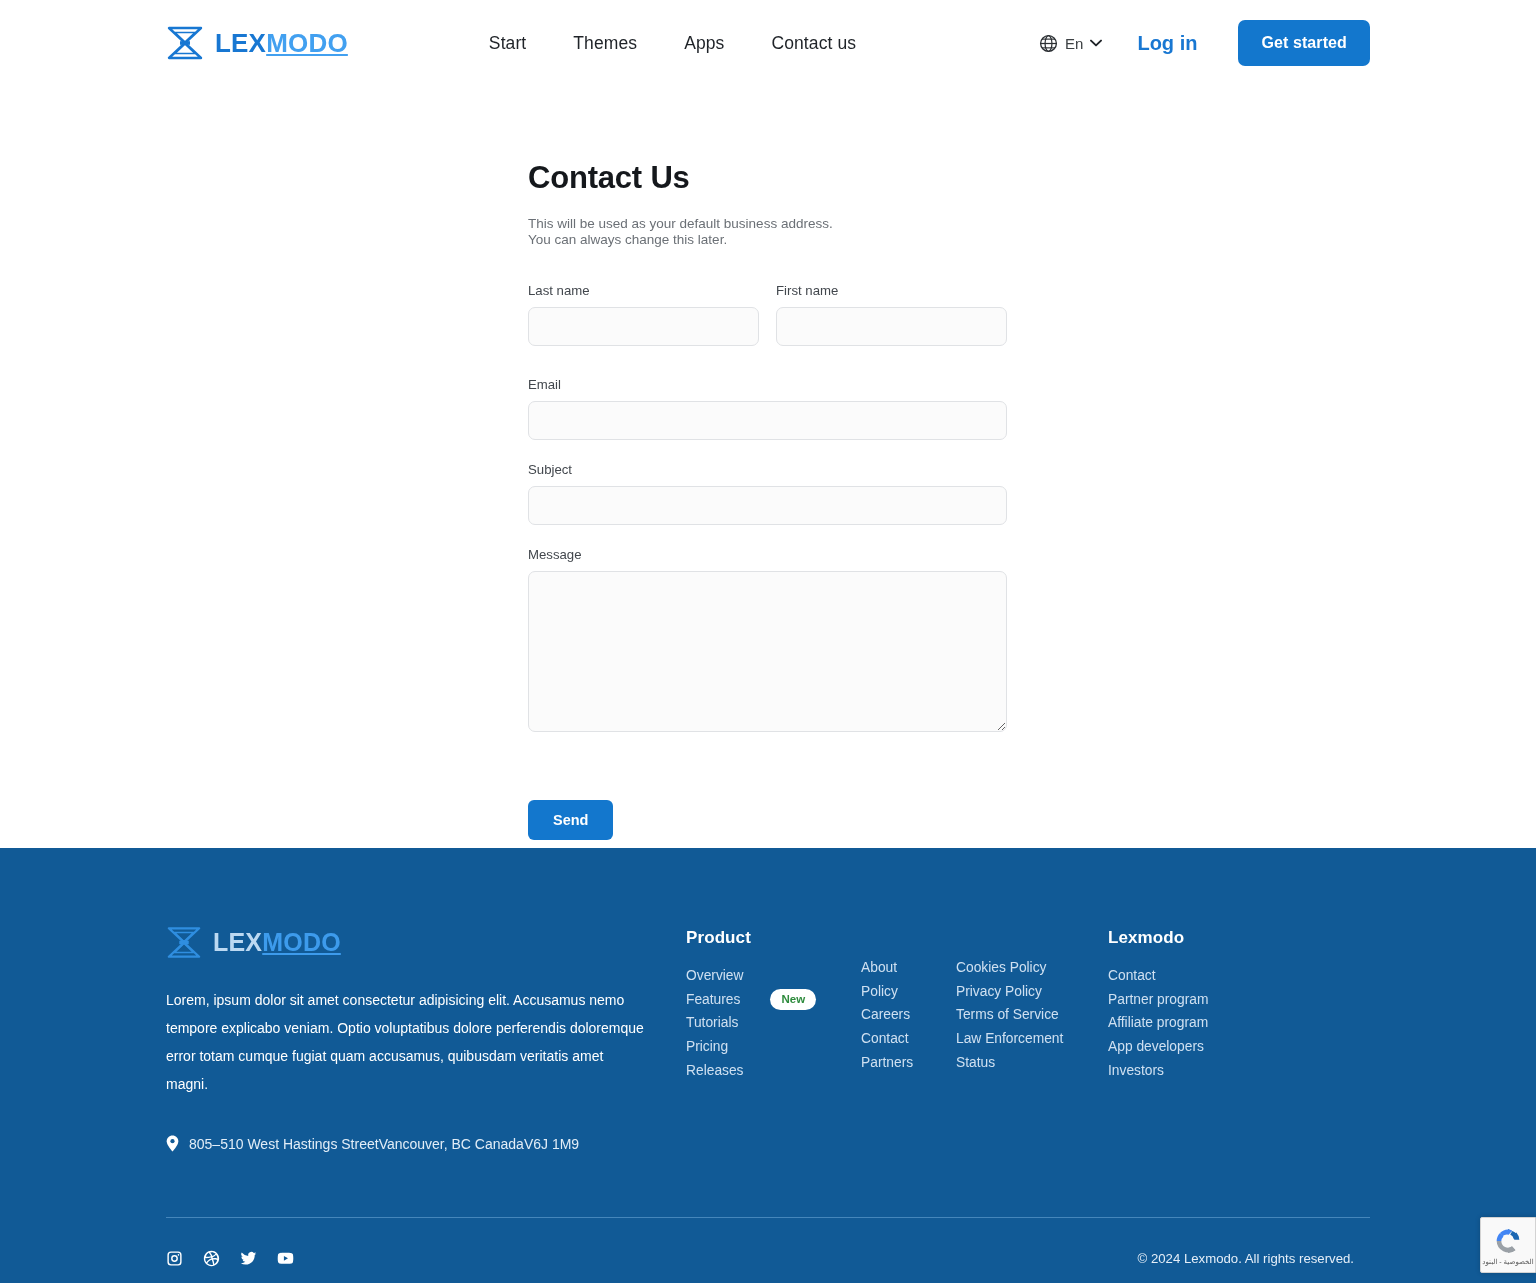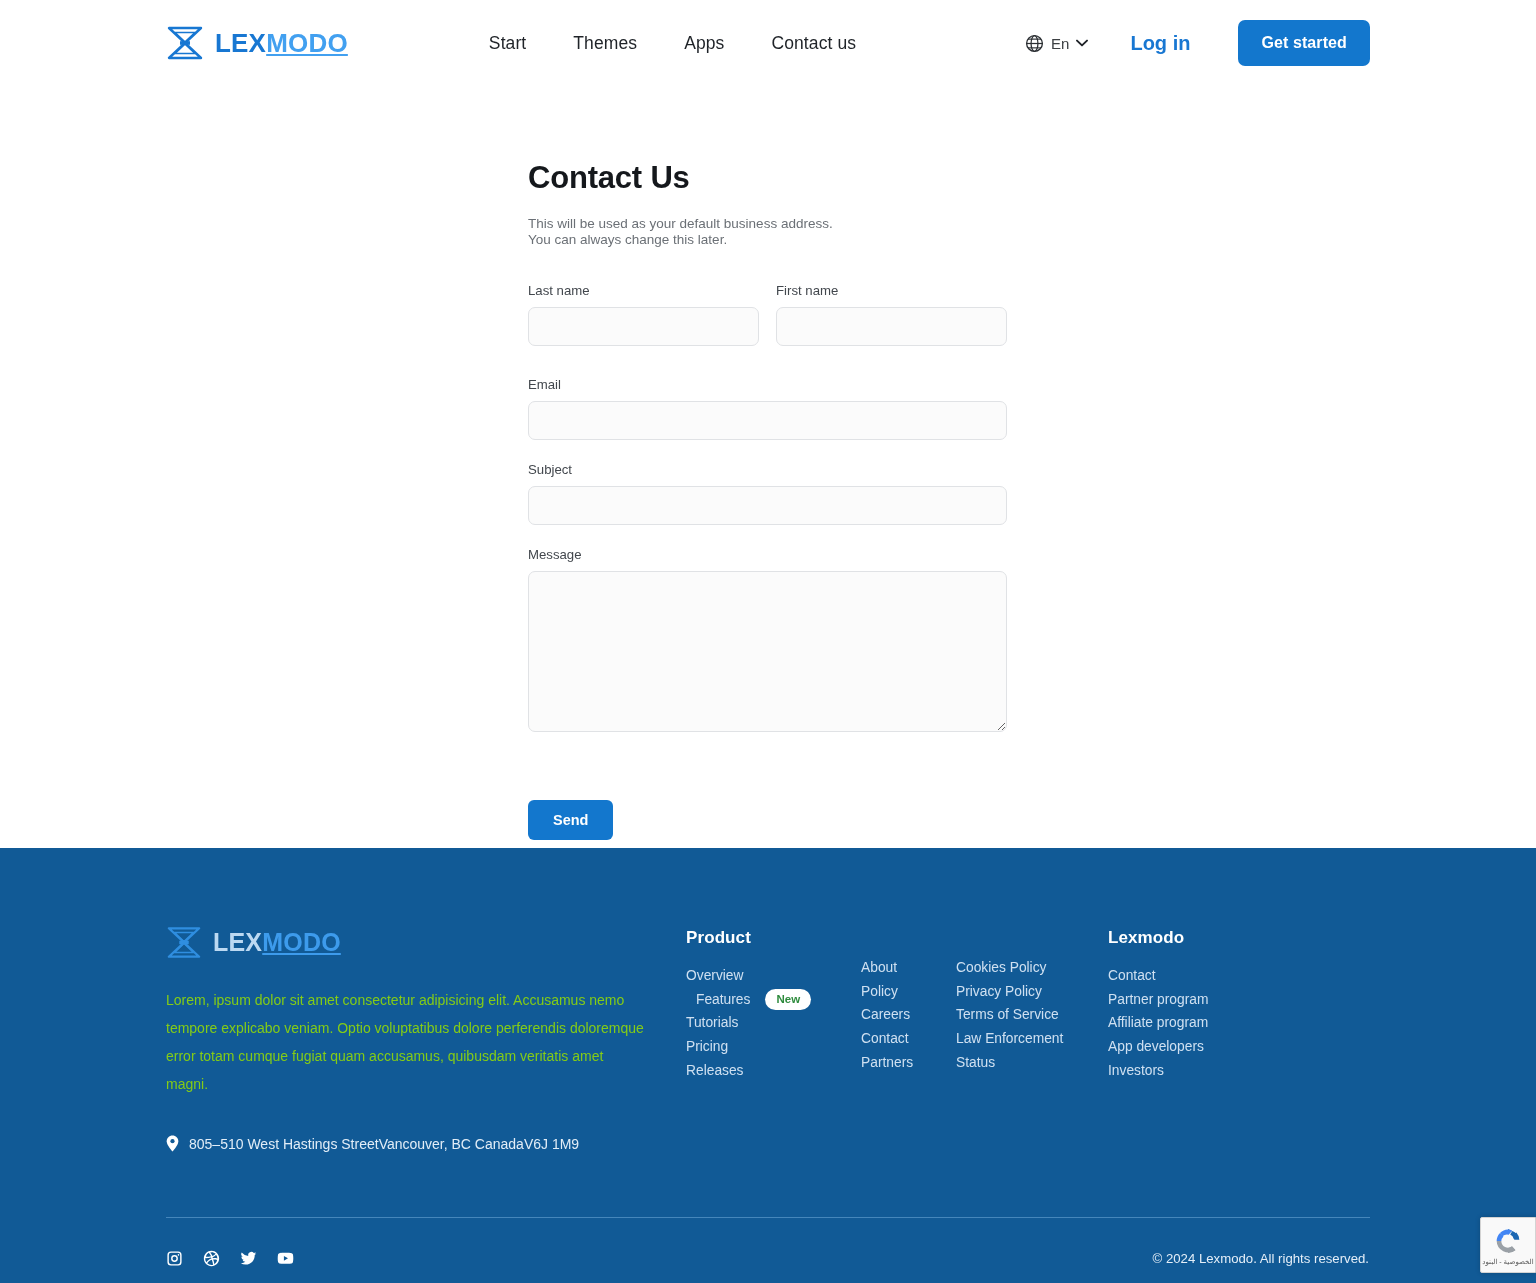--- a/index.html
+++ b/index.html
@@ -46,21 +46,21 @@
     font-size: 17.5px;
     color: #1f2328;
     text-decoration: none;
     letter-spacing: 0.1px;
   }
 
   .header-right {
     margin-left: auto;
     display: flex;
     align-items: center;
-    gap: 16px;
+    gap: 9px;
   }
   .lang-switch {
     display: flex;
     align-items: center;
     gap: 7px;
     cursor: pointer;
     padding-right: 26px;
   }
   .lang-switch .globe { width: 19px; height: 19px; display: block; }
   .lang-label { font-size: 15px; color: #3c4043; }
@@ -165,21 +165,21 @@
     align-items: center;
     gap: 11px;
     margin-bottom: 27px;
   }
   .footer-brand .logo-mark { width: 36px; height: 33px; }
   .footer-brand .brand-text { font-size: 25px; }
   .footer-brand .brand-text .lex { color: #bcd9f2; }
   .footer-brand .brand-text .modo { color: #3d9bec; }
   .footer-desc {
     font-size: 14px;
-    color: #84cc16;
+    color: #ffffff;
     line-height: 2.0;
     max-width: 482px;
   }
   .footer-address {
     display: flex;
     align-items: center;
     gap: 10px;
     margin-top: 37px;
     font-size: 14px;
     color: #e2edf7;
@@ -203,21 +203,21 @@
     margin-bottom: 16px;
     letter-spacing: 0.1px;
   }
   .fcol a {
     font-size: 13.8px;
     color: #cfe0f1;
     text-decoration: none;
     line-height: 1.72;
     display: inline-block;
   }
-  .flink-row { display: flex; align-items: center; gap: 15px; margin-left: 10px; }
+  .flink-row { display: flex; align-items: center; gap: 30px; }
   .badge-new {
     background: #ffffff;
     color: #2e8b3d;
     font-size: 11.5px;
     font-weight: 600;
     border-radius: 11px;
     padding: 3px 11px;
     line-height: 1.3;
     display: inline-block;
   }
@@ -226,21 +226,21 @@
     position: absolute;
     left: 166px;
     right: 166px;
     top: 369px;
     height: 1px;
     background: #4586bb;
   }
   .footer-bottom {
     position: absolute;
     left: 166px;
-    right: 167px;
+    right: 182px;
     top: 385px;
     height: 50px;
     display: flex;
     align-items: center;
   }
   .socials { display: flex; align-items: center; gap: 20px; }
   .socials a { display: block; width: 17px; height: 17px; }
   .socials svg { display: block; width: 17px; height: 17px; fill: #ffffff; }
   .copyright {
     margin-left: auto;

